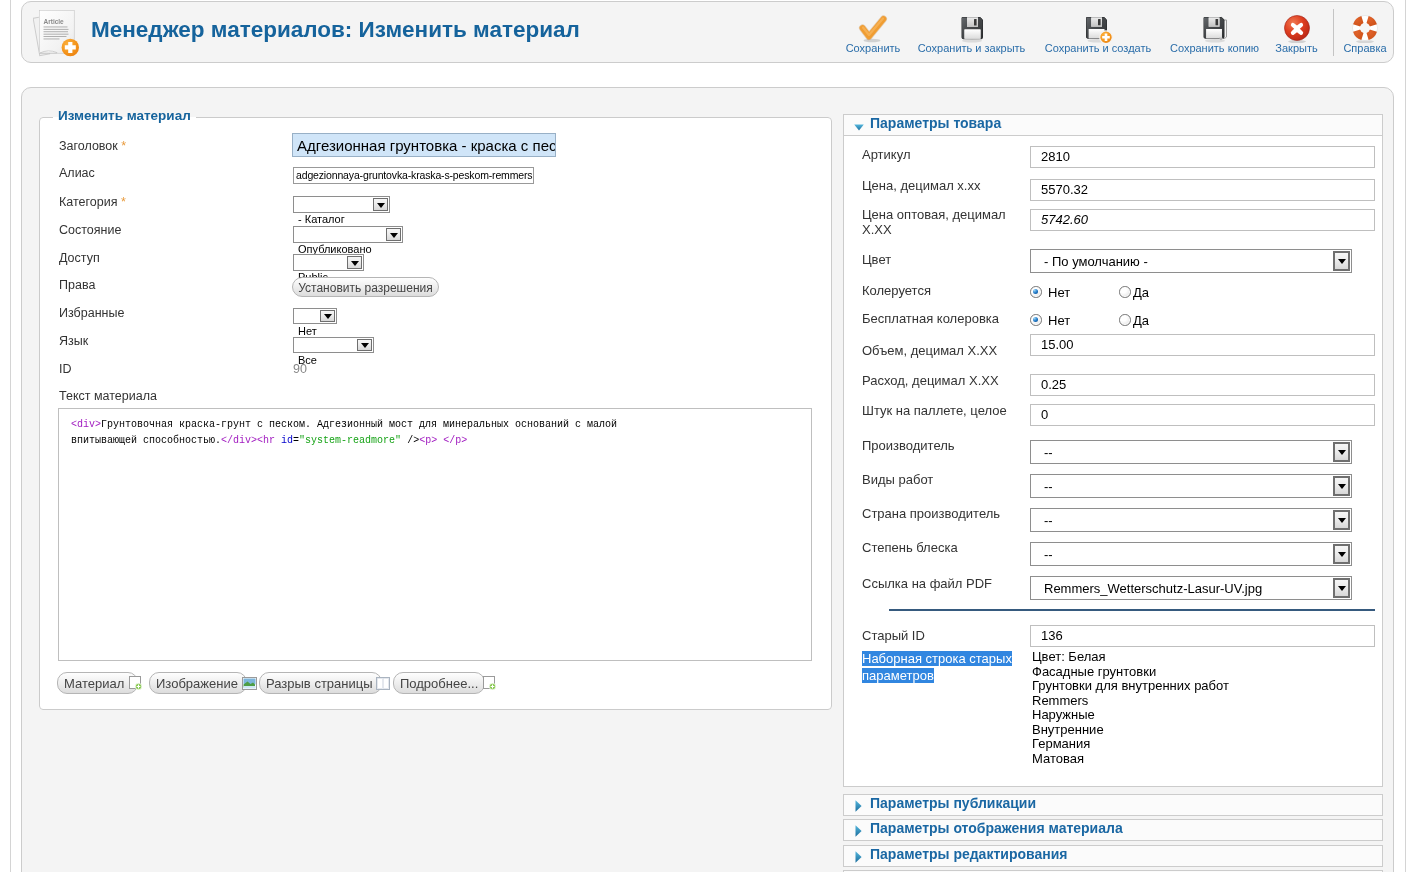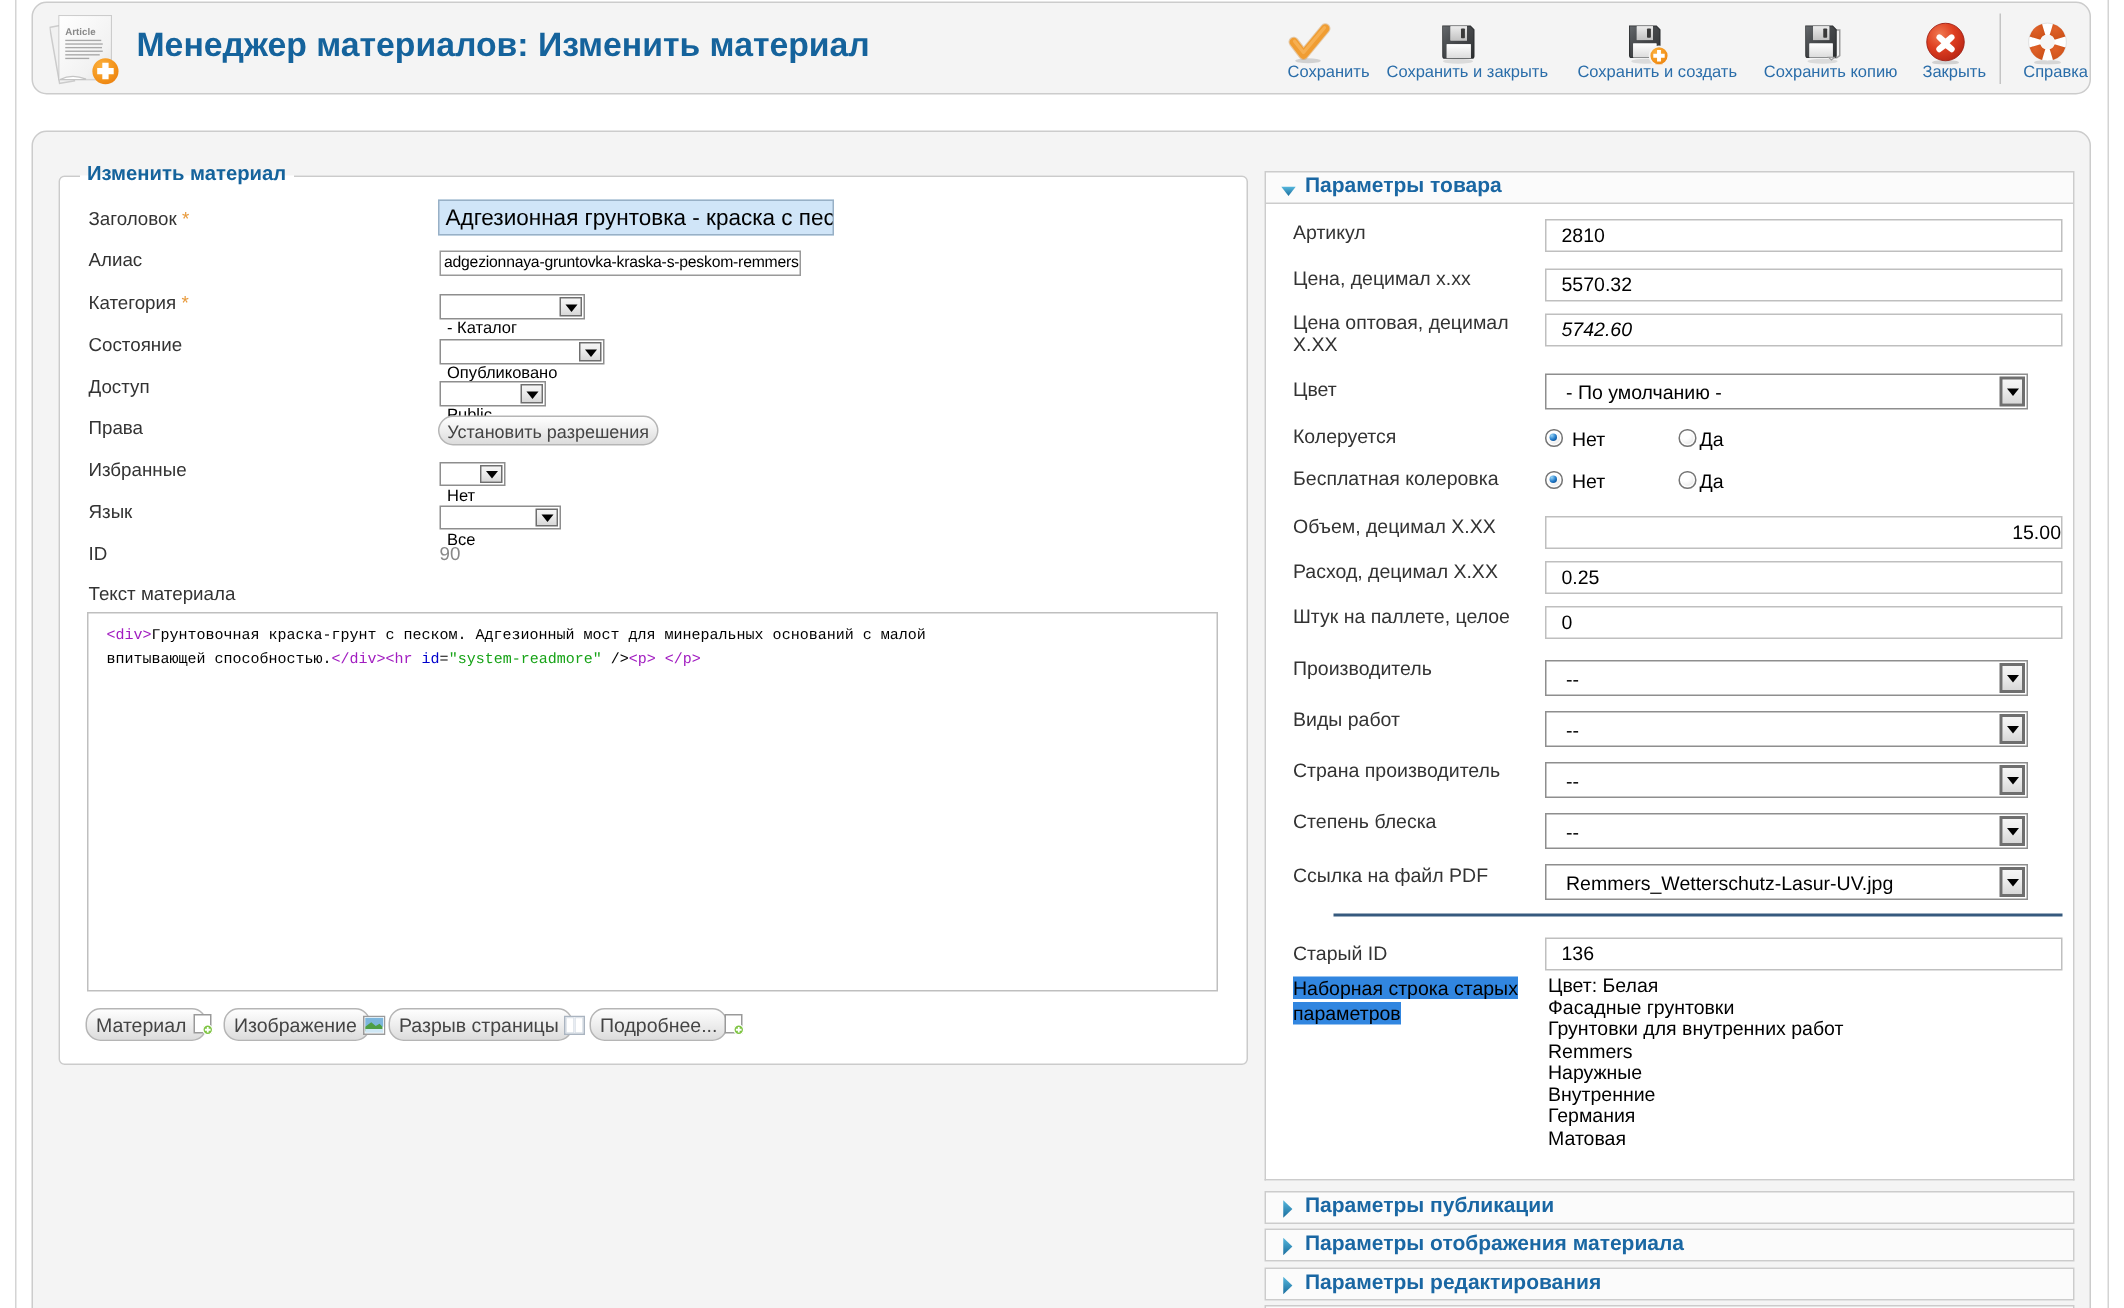--- a/index.html
+++ b/index.html
@@ -4,21 +4,21 @@
 <title>Менеджер материалов</title>
 <style>
 * { margin:0; padding:0; box-sizing:content-box; }
 html,body { width:1416px; height:872px; background:#fff; font-family:"Liberation Sans", sans-serif; overflow:hidden; }
 #page { position:relative; width:1416px; height:872px; overflow:hidden; }
 #frame { position:absolute; left:10px; top:0; width:1394px; height:872px; border-left:1px solid #d4d4d4; border-right:1px solid #d4d4d4; }
 .abs { position:absolute; }
 #toolbar-box { position:absolute; left:21px; top:1px; width:1371px; height:60px; background:#f4f4f4; border:1px solid #cccccc; border-radius:10px; }
 #content-box { position:absolute; left:21px; top:87px; width:1371px; height:792px; background:#f4f4f4; border:1px solid #cccccc; border-radius:10px 10px 0 0; }
 h1.ptitle { position:absolute; left:69px; top:15px; font-size:22.5px; font-weight:bold; color:#15639c; letter-spacing:0px; }
-.tbtn { position:absolute; top:9px; text-align:right; }
+.tbtn { position:absolute; top:9px; text-align:center; }
 .tbtn .ticon { display:block; margin:0 auto 1px auto; width:32px; height:32px; }
 .tbtn .tlabel { display:block; margin-top:-2px; font-size:11px; color:#2a6da9; white-space:nowrap; }
 #tsep { position:absolute; left:1311px; top:7px; width:1px; height:47px; background:#c4c4c4; }
 
 fieldset.adminform { position:absolute; left:17px; top:22px; width:791px; height:585px; background:#fff; border:1px solid #cbcbcb; border-radius:4px; }
 fieldset.adminform legend { margin-left:13px; padding:0 5px; font-size:13.5px; font-weight:bold; color:#15639c; transform:translateY(-2px); }
 .flabel { position:absolute; font-size:12.5px; color:#333; white-space:nowrap; }
 .star { color:#e89a3c; }
 .wsel { position:absolute; background:#fff; border:1px solid #8e8e8e; }
 .wsel .seltext { position:absolute; left:4px; top:16px; font-size:11px; color:#000; white-space:nowrap; }
@@ -301,21 +301,21 @@
       <div class="radio on" style="left:186px; top:150px;"></div>
           <div class="rlabel" style="left:204px; top:149px;">Нет</div>
       <div class="radio" style="left:275px; top:150px;"></div>
           <div class="rlabel" style="left:289px; top:149px;">Да</div>
       <div class="plabel" style="top:175px;">Бесплатная колеровка</div>
       <div class="radio on" style="left:186px; top:178px;"></div>
           <div class="rlabel" style="left:204px; top:177px;">Нет</div>
       <div class="radio" style="left:275px; top:178px;"></div>
           <div class="rlabel" style="left:289px; top:177px;">Да</div>
       <div class="plabel" style="top:207px;">Объем, децимал X.XX</div>
-      <div class="pinput" style="top:208px;text-align:right;">15.00</div>
+      <div class="pinput" style="top:198px;">15.00</div>
       <div class="plabel" style="top:237px;text-align:center;">Расход, децимал X.XX</div>
       <div class="pinput" style="top:238px;">0.25</div>
       <div class="plabel" style="top:267px;">Штук на паллете, целое</div>
       <div class="pinput" style="top:268px;">0</div>
       <div class="plabel" style="top:302px;">Производитель</div>
       <div class="wsel bsel" style="left:186px; top:304px; width:320px; height:22px;">
             <span class="seltext">--</span>
             <span class="selbtn"></span>
           </div>
       <div class="plabel" style="top:336px;">Виды работ</div>
@@ -334,21 +334,21 @@
             <span class="selbtn"></span>
           </div>
       <div class="plabel" style="top:440px;">Ссылка на файл PDF</div>
       <div class="wsel bsel" style="left:186px; top:440px; width:320px; height:22px;">
             <span class="seltext">Remmers_Wetterschutz-Lasur-UV.jpg</span>
             <span class="selbtn"></span>
           </div>
       <div class="abs" style="left:45px; top:473px; width:486px; height:2px; background:#365a7e;"></div>
       <div class="plabel" style="top:492px;">Старый ID</div>
       <div class="pinput" style="top:489px;">136</div>
-      <div class="plabel" style="top:514px; width:150px; line-height:17px;"><span style="background:#3186e0; color:#000000;">Наборная строка старых параметров</span></div>
+      <div class="plabel" style="top:514px; width:150px; line-height:17px;"><span style="background:#3186e0; color:#ffffff;">Наборная строка старых параметров</span></div>
       <div class="vline" style="left:188px; top:514px; line-height:14.5px;">Цвет: Белая<br>Фасадные грунтовки<br>Грунтовки для внутренних работ<br>Remmers<br>Наружные<br>Внутренние<br>Германия<br>Матовая</div>
     </div>
     <div class="ph" style="top:680px;">
           <svg class="trisvg" width="7" height="12" style="left:11px; top:5px;">
             <polygon points="0.5,0.2 0.5,11.8 6.6,6" fill="url(#tgrad)"></polygon>
           </svg>
           <span class="ptext">Параметры публикации</span>
         </div>
     <div class="ph" style="top:705px;">
           <svg class="trisvg" width="7" height="12" style="left:11px; top:5px;">

